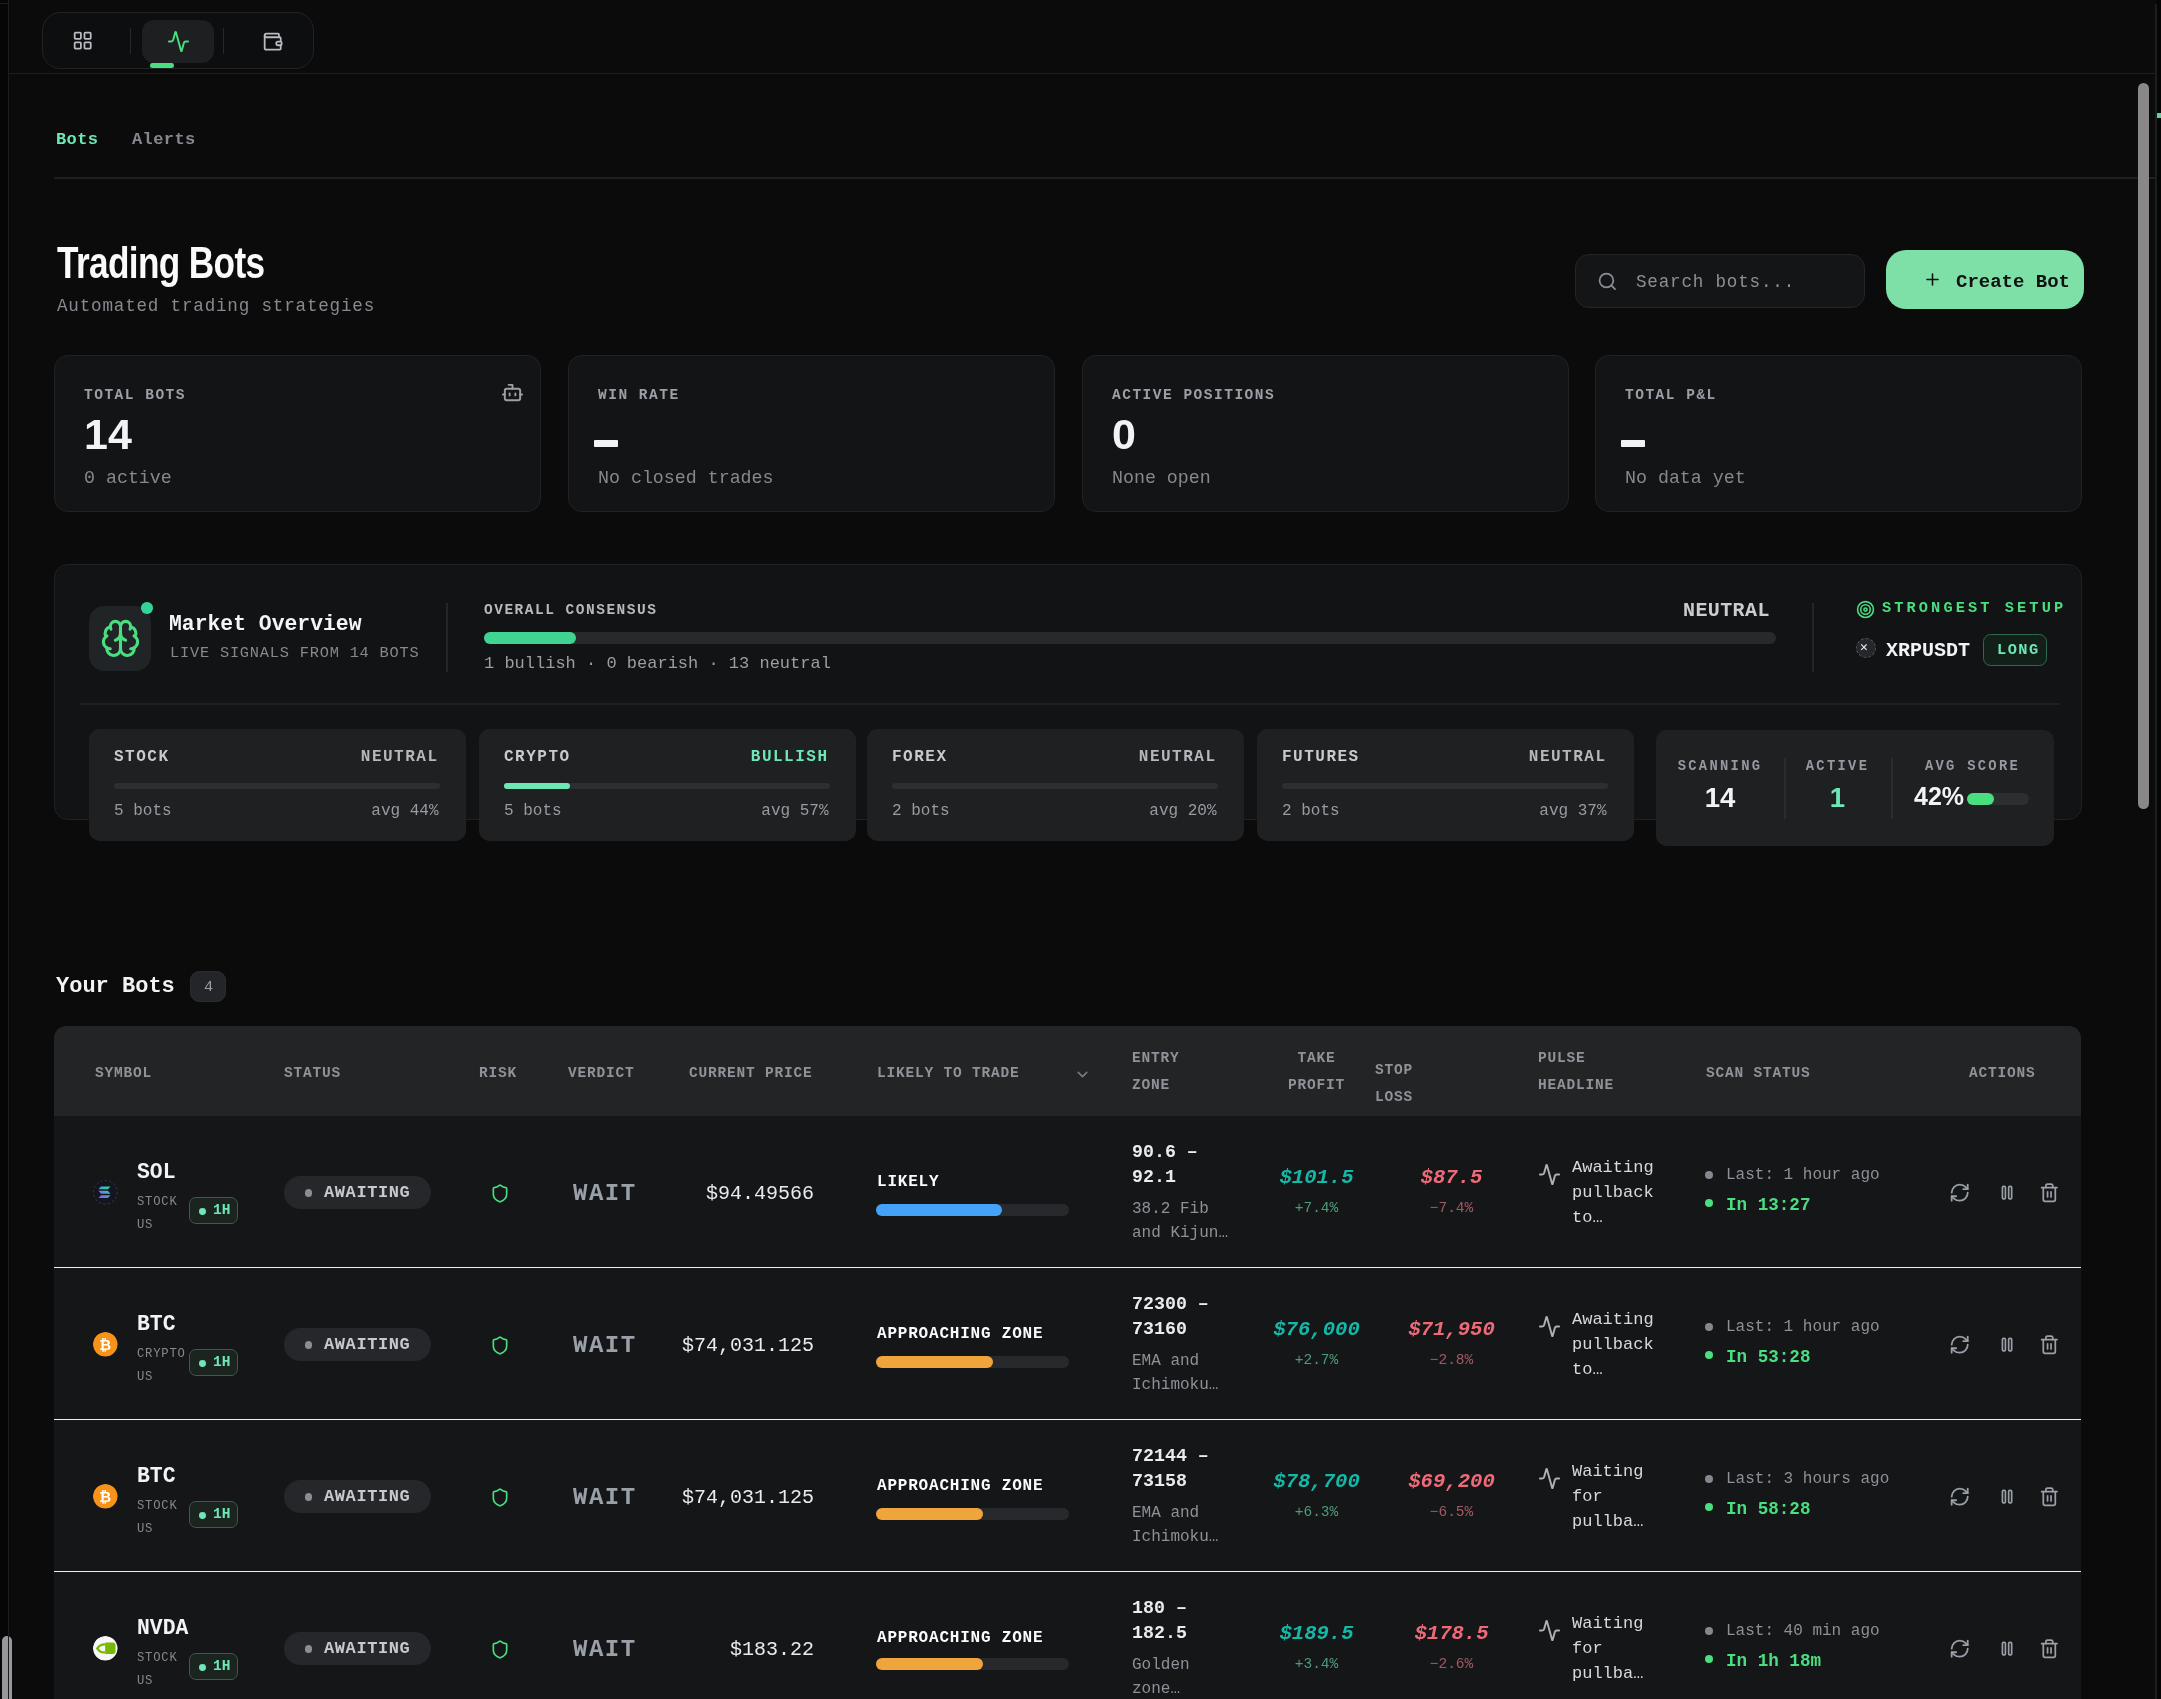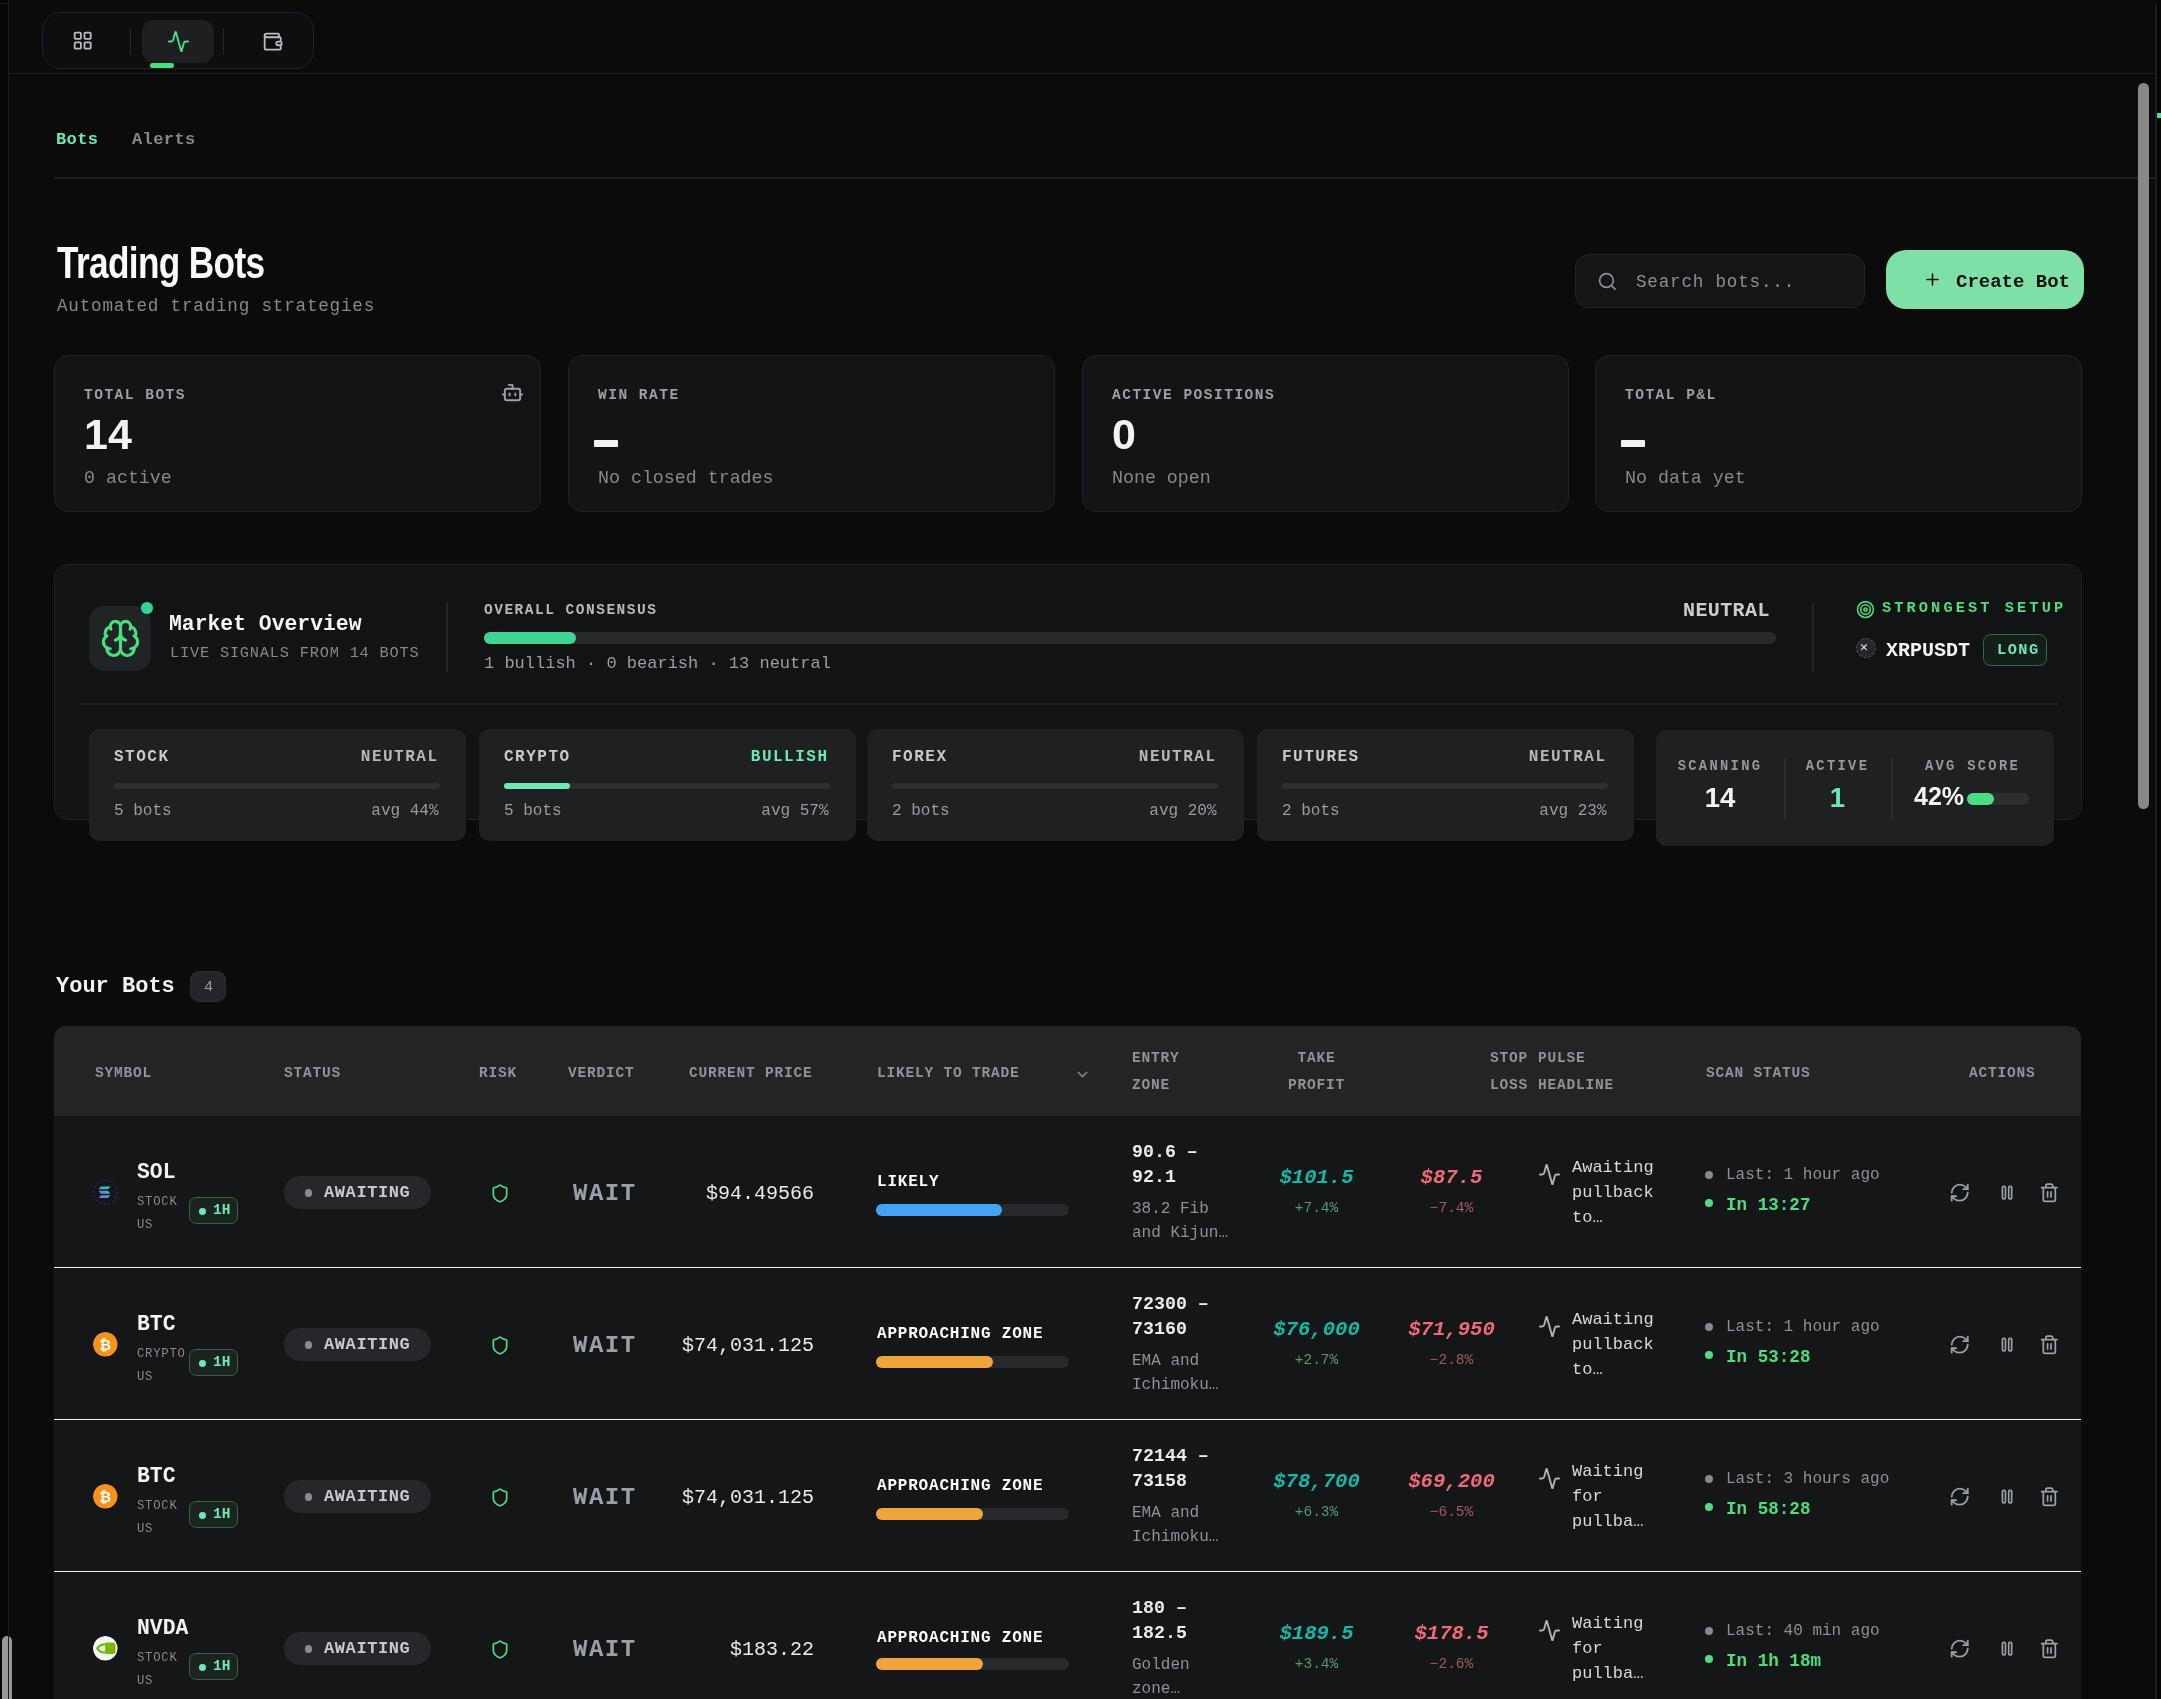--- a/index.html
+++ b/index.html
@@ -228,21 +228,21 @@
         <div class="mr">NEUTRAL</div>
     <div class="mbar"></div>
     <div class="bl">2 bots</div>
         <div class="br">avg 20%</div>
   </div>
   <div class="mcard" style="left:1202px;text-align:center;">
     <div class="ml">FUTURES</div>
         <div class="mr">NEUTRAL</div>
     <div class="mbar"></div>
     <div class="bl">2 bots</div>
-        <div class="br">avg 23%</div>
+        <div class="br">avg 37%</div>
   </div>
   <div id="mc5">
     <div class="c" style="left:0;width:128px;">
           <div class="clab">SCANNING</div>
           <div class="cval">14</div>
         </div>
     <div class="cdiv" style="left:128px;"></div>
     <div class="c" style="left:128px;width:107px;">
           <div class="clab">ACTIVE</div>
           <div class="cval" style="color:#6ee7b7;">1</div>
@@ -267,21 +267,21 @@
     <div class="th" style="left:230px;top:34px;">STATUS</div>
     <div class="th" style="left:425px;top:34px;">RISK</div>
     <div class="th" style="left:514px;top:34px;">VERDICT</div>
     <div class="th" style="left:635px;top:34px;">CURRENT PRICE</div>
     <div class="th" style="left:823px;top:34px;">LIKELY TO TRADE</div>
     <svg class="icn" style="left:1020px;top:40px;" width="17" height="17" viewBox="0 0 24 24" fill="none" stroke="#75787e" stroke-width="2.4" stroke-linecap="round" stroke-linejoin="round">
           <path d="m6 9 6 6 6-6"></path>
         </svg>
     <div class="th" style="left:1078px;top:19px;">ENTRY<br>ZONE</div>
     <div class="th" style="left:1186px;top:19px;width:153px;text-align:center;">TAKE<br>PROFIT</div>
-    <div class="th" style="left:1321px;top:19px;width:153px;text-align:right;">STOP<br>LOSS</div>
+    <div class="th" style="left:1321px;top:31px;width:153px;text-align:left;">STOP<br>LOSS</div>
     <div class="th" style="left:1484px;top:19px;">PULSE<br>HEADLINE</div>
     <div class="th" style="left:1652px;top:34px;">SCAN STATUS</div>
     <div class="th" style="left:1915px;top:34px;">ACTIONS</div>
   </div>
 
   <div class="row" style="top:90px;">
     <svg class="sym-ic" width="24.5" height="24.5" viewBox="0 0 32 32">
           <circle cx="16" cy="16" r="15.5" fill="#131620" stroke="#4a4c52" stroke-width="1" stroke-dasharray="3 3"></circle>
           <defs>
             <linearGradient id="sg" x1="0" y1="1" x2="1" y2="0">

